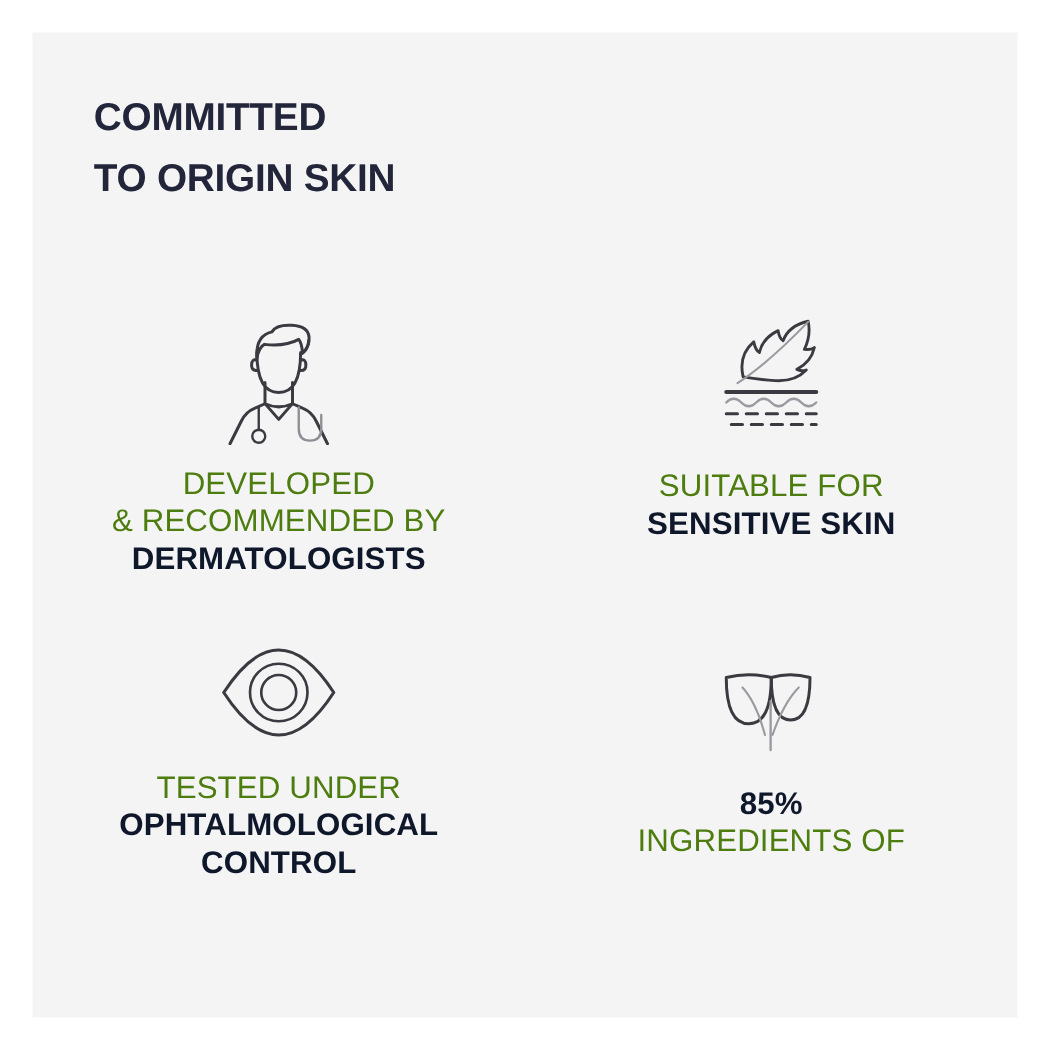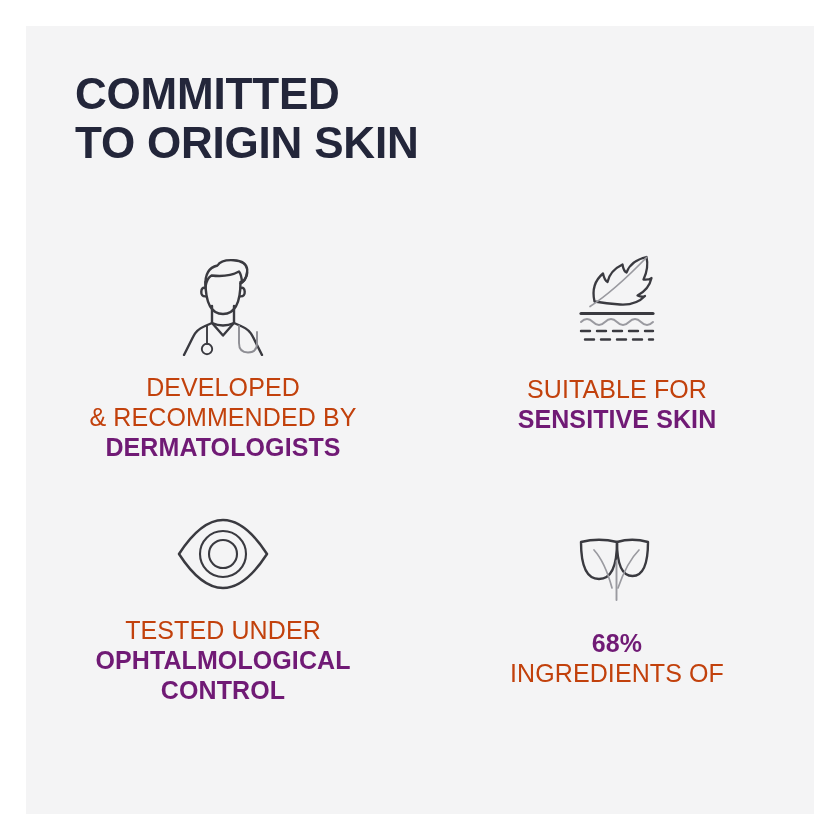--- a/index.html
+++ b/index.html
@@ -28,21 +28,21 @@
 
   
   #headline {
     position: absolute;
     left: 49px;
     top: 43px;
     width: 700px;
   }
   #headline .hl-line {
     display: block;
-    font-size: 44px;
+    font-size: 31px;
     line-height: 49px;
     font-weight: bold;
     letter-spacing: -0.2px;
     color: #23263a;
     white-space: nowrap;
   }
 
   
   #features {
     position: absolute;
@@ -67,26 +67,26 @@
   }
   .feature-text {
     margin-top: 16px;
     text-align: center;
   }
   .ft-line {
     display: block;
     font-size: 25px;
     line-height: 30px;
     letter-spacing: 0.1px;
-    color: #c2410c;
+    color: #4d7c0f;
     white-space: nowrap;
   }
   .ft-line.accent {
     font-weight: bold;
-    color: #701a75;
+    color: #0f172a;
   }
 
   
   #feature-dermatologists .feature-icon { height: 112px; }
   #feature-sensitive-skin .feature-icon { height: 104px; }
   #feature-sensitive-skin .feature-text { margin-top: 26px; }
   #feature-ophtalmological .feature-icon { height: 96px; }
   #feature-ophtalmological .feature-text { margin-top: 13px; }
   #feature-natural-origin .feature-icon { height: 96px; }
   #feature-natural-origin .feature-text { margin-top: 26px; }
@@ -194,19 +194,19 @@
 
           <path d="M63 36 Q63 70 78.5 70 Q94 70 94 36 Q78 31.5 63 36 Z"></path>
 
           <path d="M40 44 Q51 56 58 82" stroke="#9a9aa0" stroke-width="1.7"></path>
           <path d="M85 44 Q73 56 64 82" stroke="#9a9aa0" stroke-width="1.7"></path>
 
           <path d="M62.5 55 L62.5 94" stroke="#9a9aa0" stroke-width="1.9"></path>
         </svg>
       </div>
       <div class="feature-text">
-        <span class="ft-line accent">68%</span>
+        <span class="ft-line accent">85%</span>
         <span class="ft-line">INGREDIENTS OF</span>
       </div>
     </div>
 
   </div>
 </div>
 
 </body></html>

